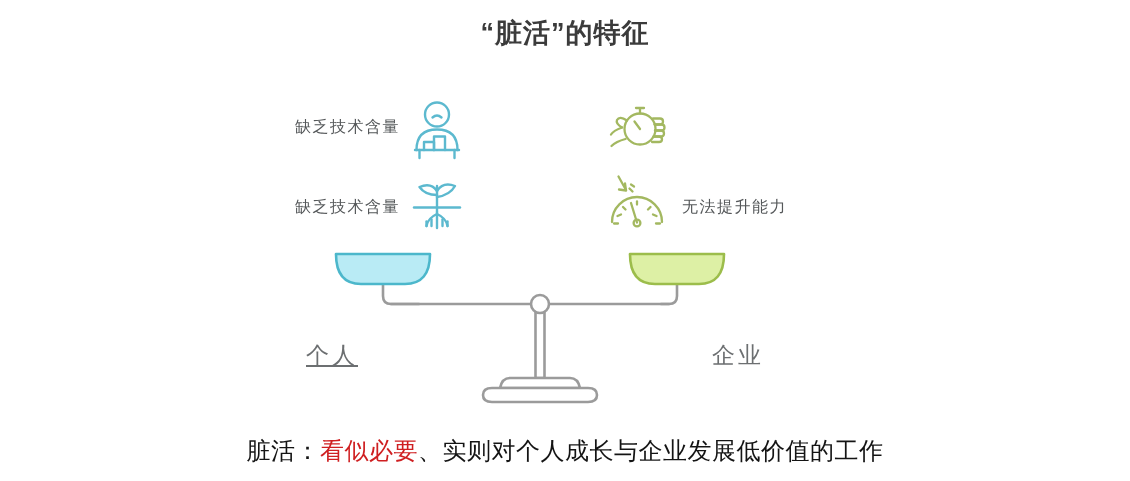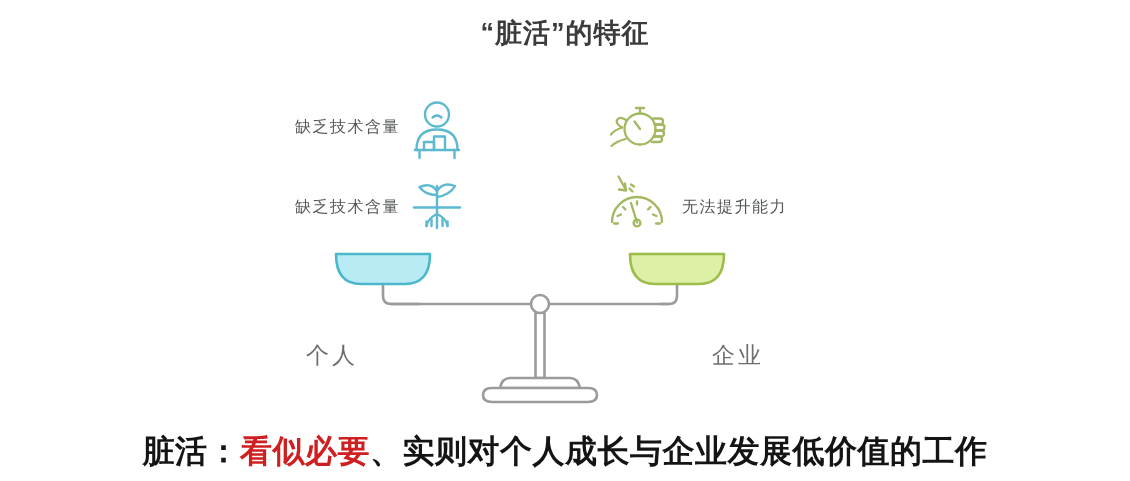--- a/index.html
+++ b/index.html
@@ -77,33 +77,33 @@
 
   
   .side-caption {
     position: absolute;
     font-size: 23px;
     color: #6c6f71;
     letter-spacing: 3px;
     line-height: 30px;
     white-space: nowrap;
   }
-  .cap-left  { left: 306px; top: 338px; }
+  .cap-left  { left: 306px; top: 338px; text-decoration: underline; }
   .cap-right { left: 712px; top: 338px; }
 
   
   .definition {
     position: absolute;
     left: 0;
     top: 432px;
     width: 1130px;
     text-align: center;
     font-family: "Liberation Serif", "DejaVu Serif", serif;
-    font-size: 32px;
-    font-weight: bold;
+    font-size: 24px;
+    font-weight: normal;
     color: #141414;
     letter-spacing: 0.5px;
     line-height: 34px;
     white-space: nowrap;
   }
   .definition .accent { color: #cf1f21; }
 </style>
 </head>
 <body>
 

